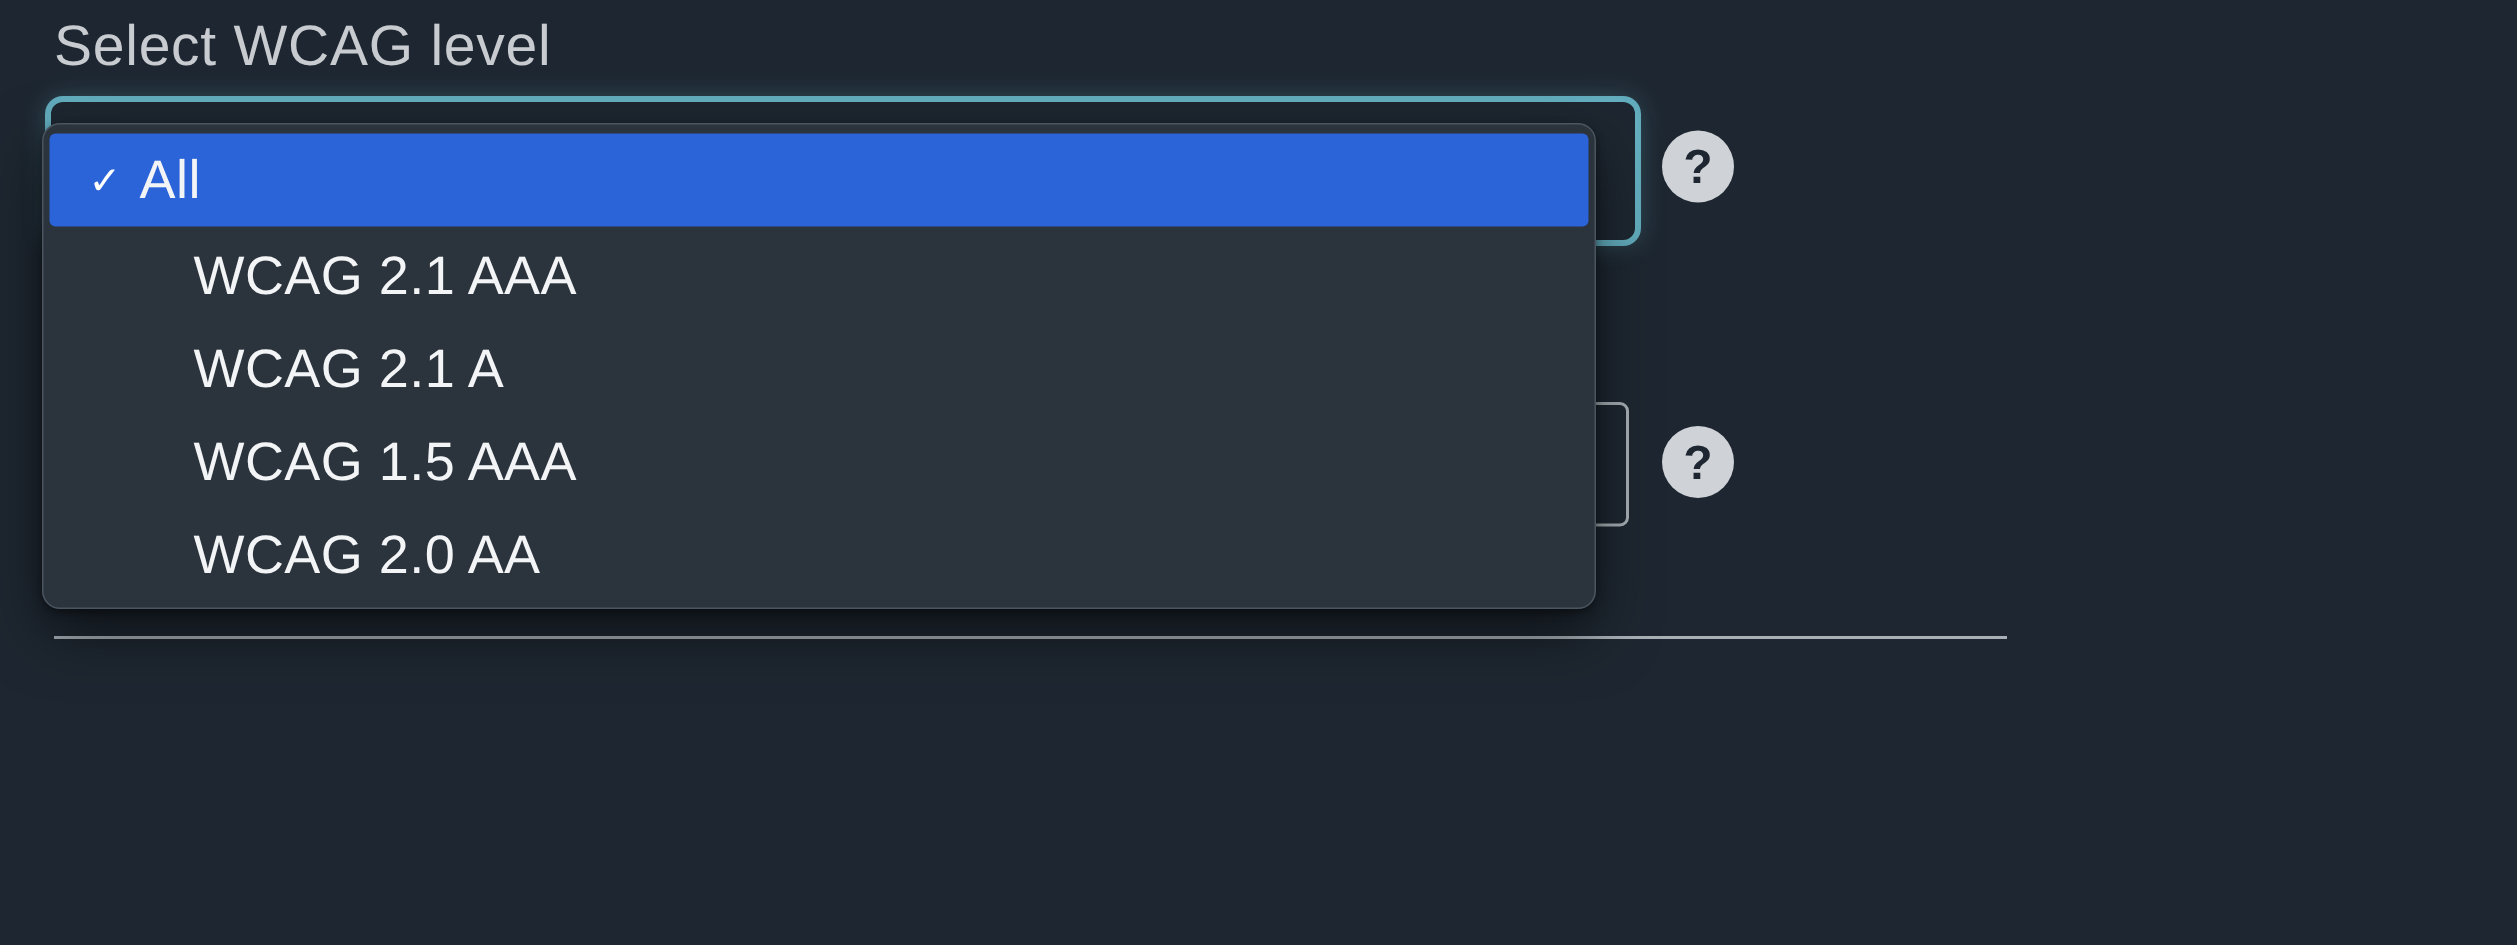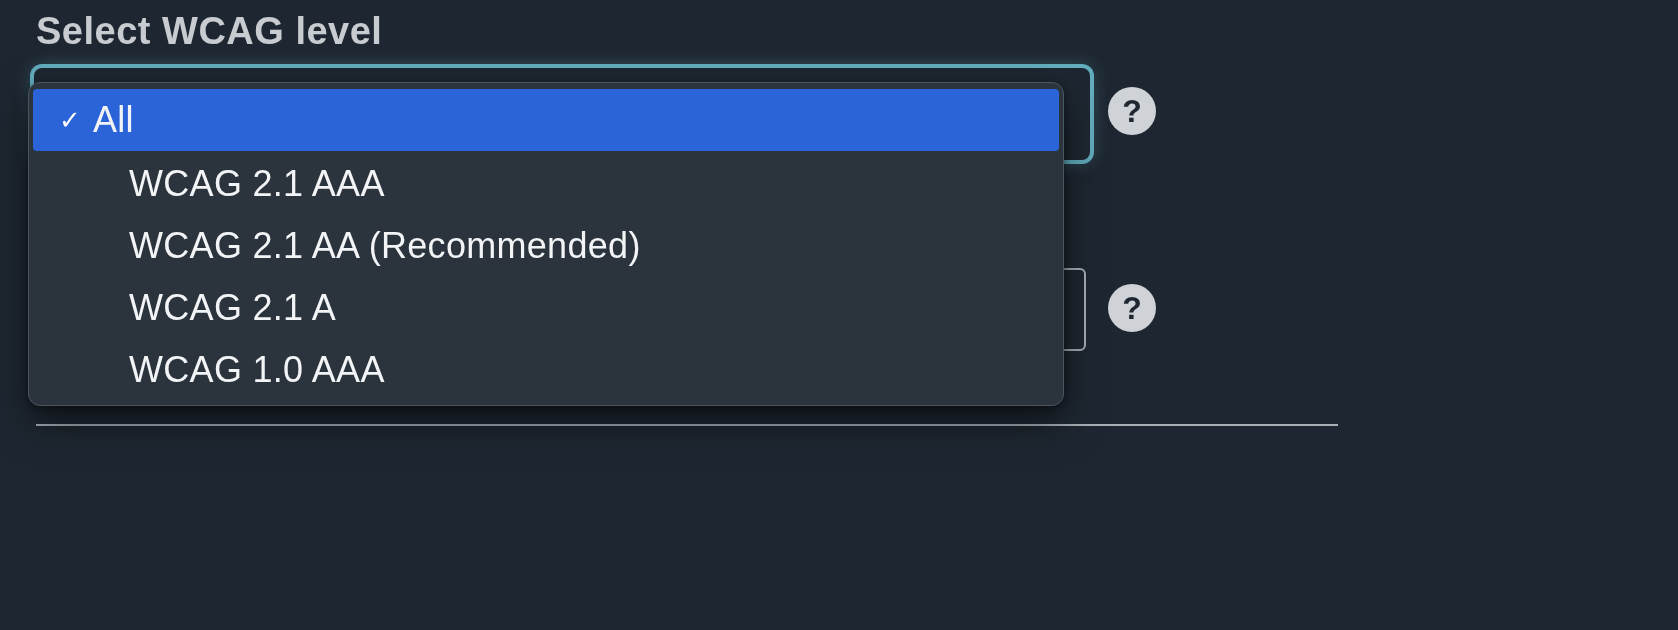--- a/index.html
+++ b/index.html
@@ -11,21 +11,21 @@
     color: #e6e8ea;
     overflow: hidden;
     position: relative;
   }
 
   .field-label {
     position: absolute;
     left: 36px;
     top: 10px;
     font-size: 38px;
-    font-weight: 700;
+    font-weight: 400;
     color: #c8ccd0;
     letter-spacing: 0.5px;
   }
 
   
   .field2-box {
     position: absolute;
     left: 36px;
     top: 268px;
     width: 1050px;
@@ -129,27 +129,27 @@
 
 <div class="dropdown">
   <div class="option selected">
     <span class="check">✓</span>
     <span>All</span>
   </div>
   <div class="option">
     <span>WCAG 2.1 AAA</span>
   </div>
   <div class="option">
-    <span>WCAG 2.1 AA (Recommended)</span>
-  </div>
-  <div class="option">
     <span>WCAG 2.1 A</span>
   </div>
   <div class="option">
-    <span>WCAG 1.0 AAA</span>
+    <span>WCAG 1.5 AAA</span>
+  </div>
+  <div class="option">
+    <span>WCAG 2.0 AA</span>
   </div>
 </div>
 
 <div class="help-badge h1">
   <span>?</span>
 </div>
 <div class="help-badge h2">
   <span>?</span>
 </div>
 

